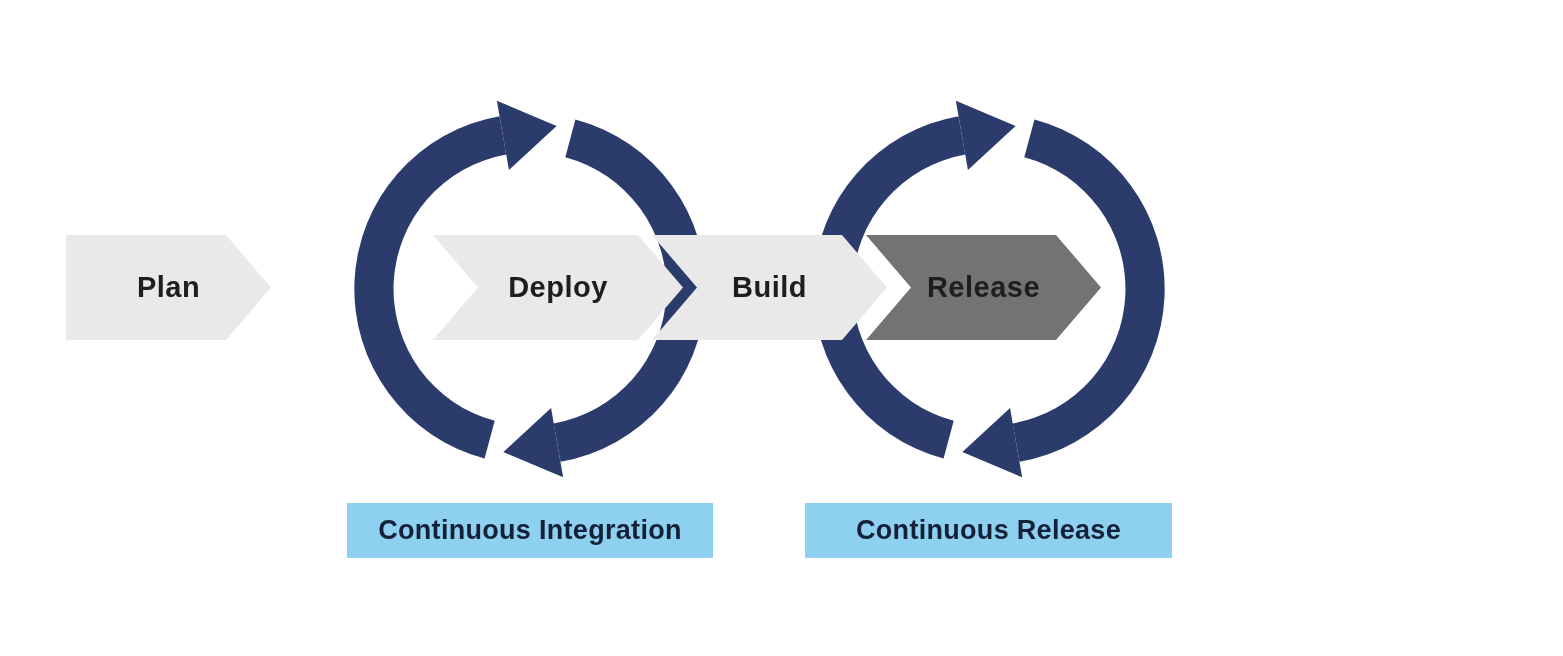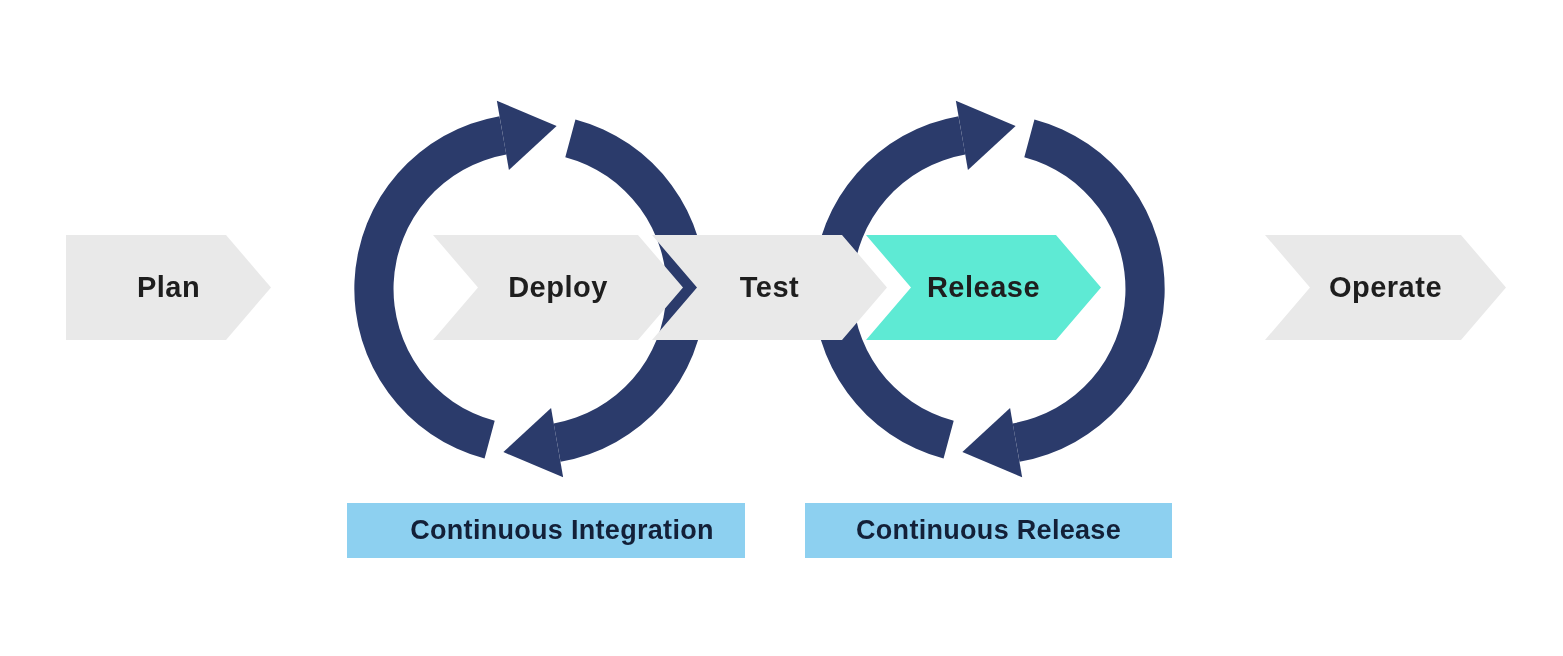--- a/index.html
+++ b/index.html
@@ -24,21 +24,21 @@
   }
   .seg.first{
     clip-path:polygon(0 0, calc(100% - 45px) 0, 100% 50%, calc(100% - 45px) 100%, 0 100%);
   }
   
   .cycle-label{
     position:absolute;top:503px;height:55px;z-index:3;
     display:flex;align-items:center;justify-content:center;
     font-size:27px;font-weight:700;letter-spacing:.3px;
   }
-  .label-ci{left:347px;width:366px;padding-left:32px;}
+  .label-ci{left:347px;width:366px;}
   .label-cd{left:805px;width:367px;}
 </style>
 </head>
 <body>
 
 <div class="canvas" style="background: rgb(255, 255, 255);">
 
   <svg class="cycle-svg cycle-ci" width="390" height="390" viewBox="0 0 400 400">
     <g>
       <path d="M153.4,373.9 A180,180 0 0 1 168.7,22.7 L175.7,62.1 A140,140 0 0 0 163.8,335.2 Z" fill="#2b3b6b"></path>
@@ -62,27 +62,24 @@
   </svg>
 
   <div class="band">
     <div class="seg first" style="left: 63px; width: 205px; background: rgb(233, 233, 233); color: rgb(30, 30, 30);">
         <span>Plan</span>
       </div>
     <div class="seg" style="left: 430px; width: 250px; background: rgb(233, 233, 233); color: rgb(30, 30, 30);">
         <span>Deploy</span>
       </div>
     <div class="seg" style="left: 649px; width: 235px; background: rgb(233, 233, 233); color: rgb(30, 30, 30);">
-        <span>Test</span>
+        <span>Build</span>
       </div>
-    <div class="seg" style="left: 863px; width: 235px; background: #5eead4; color: rgb(30, 30, 30);">
+    <div class="seg" style="left: 863px; width: 235px; background: #737373; color: rgb(30, 30, 30);">
         <span>Release</span>
-      </div>
-    <div class="seg" style="left: 1262px; width: 241px; background: rgb(233, 233, 233); color: rgb(30, 30, 30);">
-        <span>Operate</span>
       </div>
   </div>
 
   <div class="cycle-label label-ci" style="background: rgb(141, 208, 240); color: rgb(19, 32, 56);">
     <span>Continuous Integration</span>
   </div>
   <div class="cycle-label label-cd" style="background: rgb(141, 208, 240); color: rgb(19, 32, 56);">
     <span>Continuous Release</span>
   </div>
 

